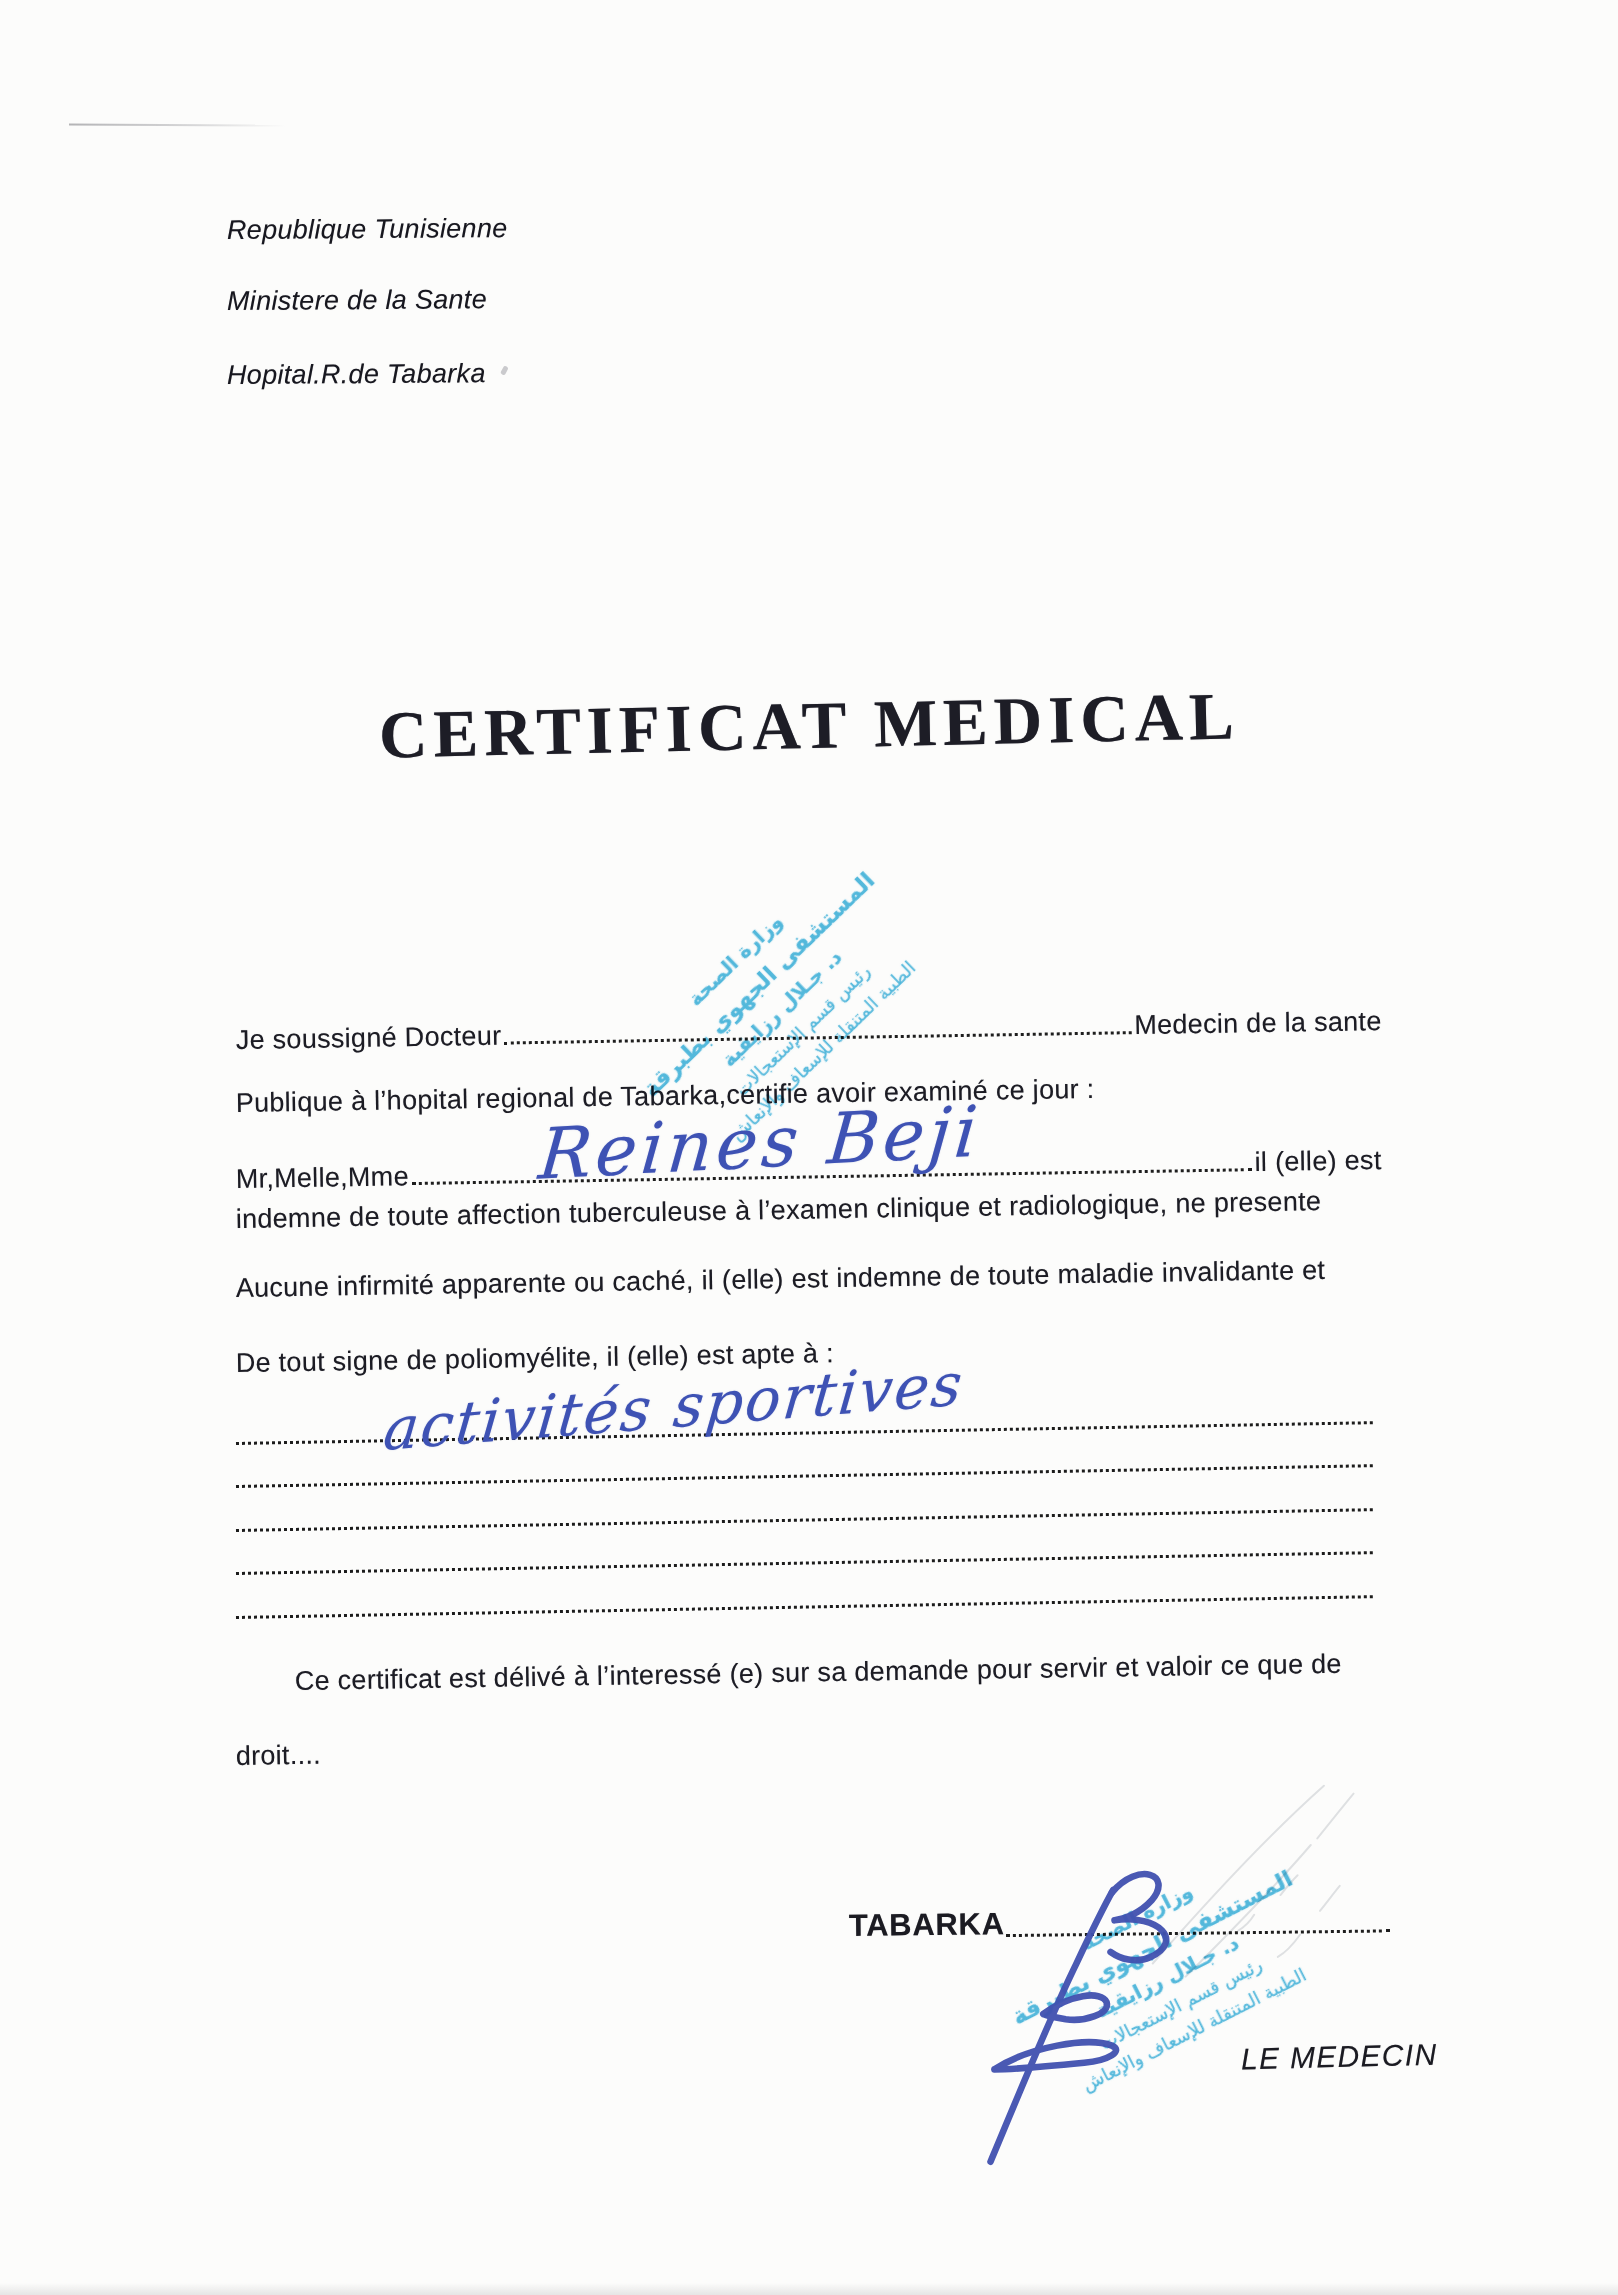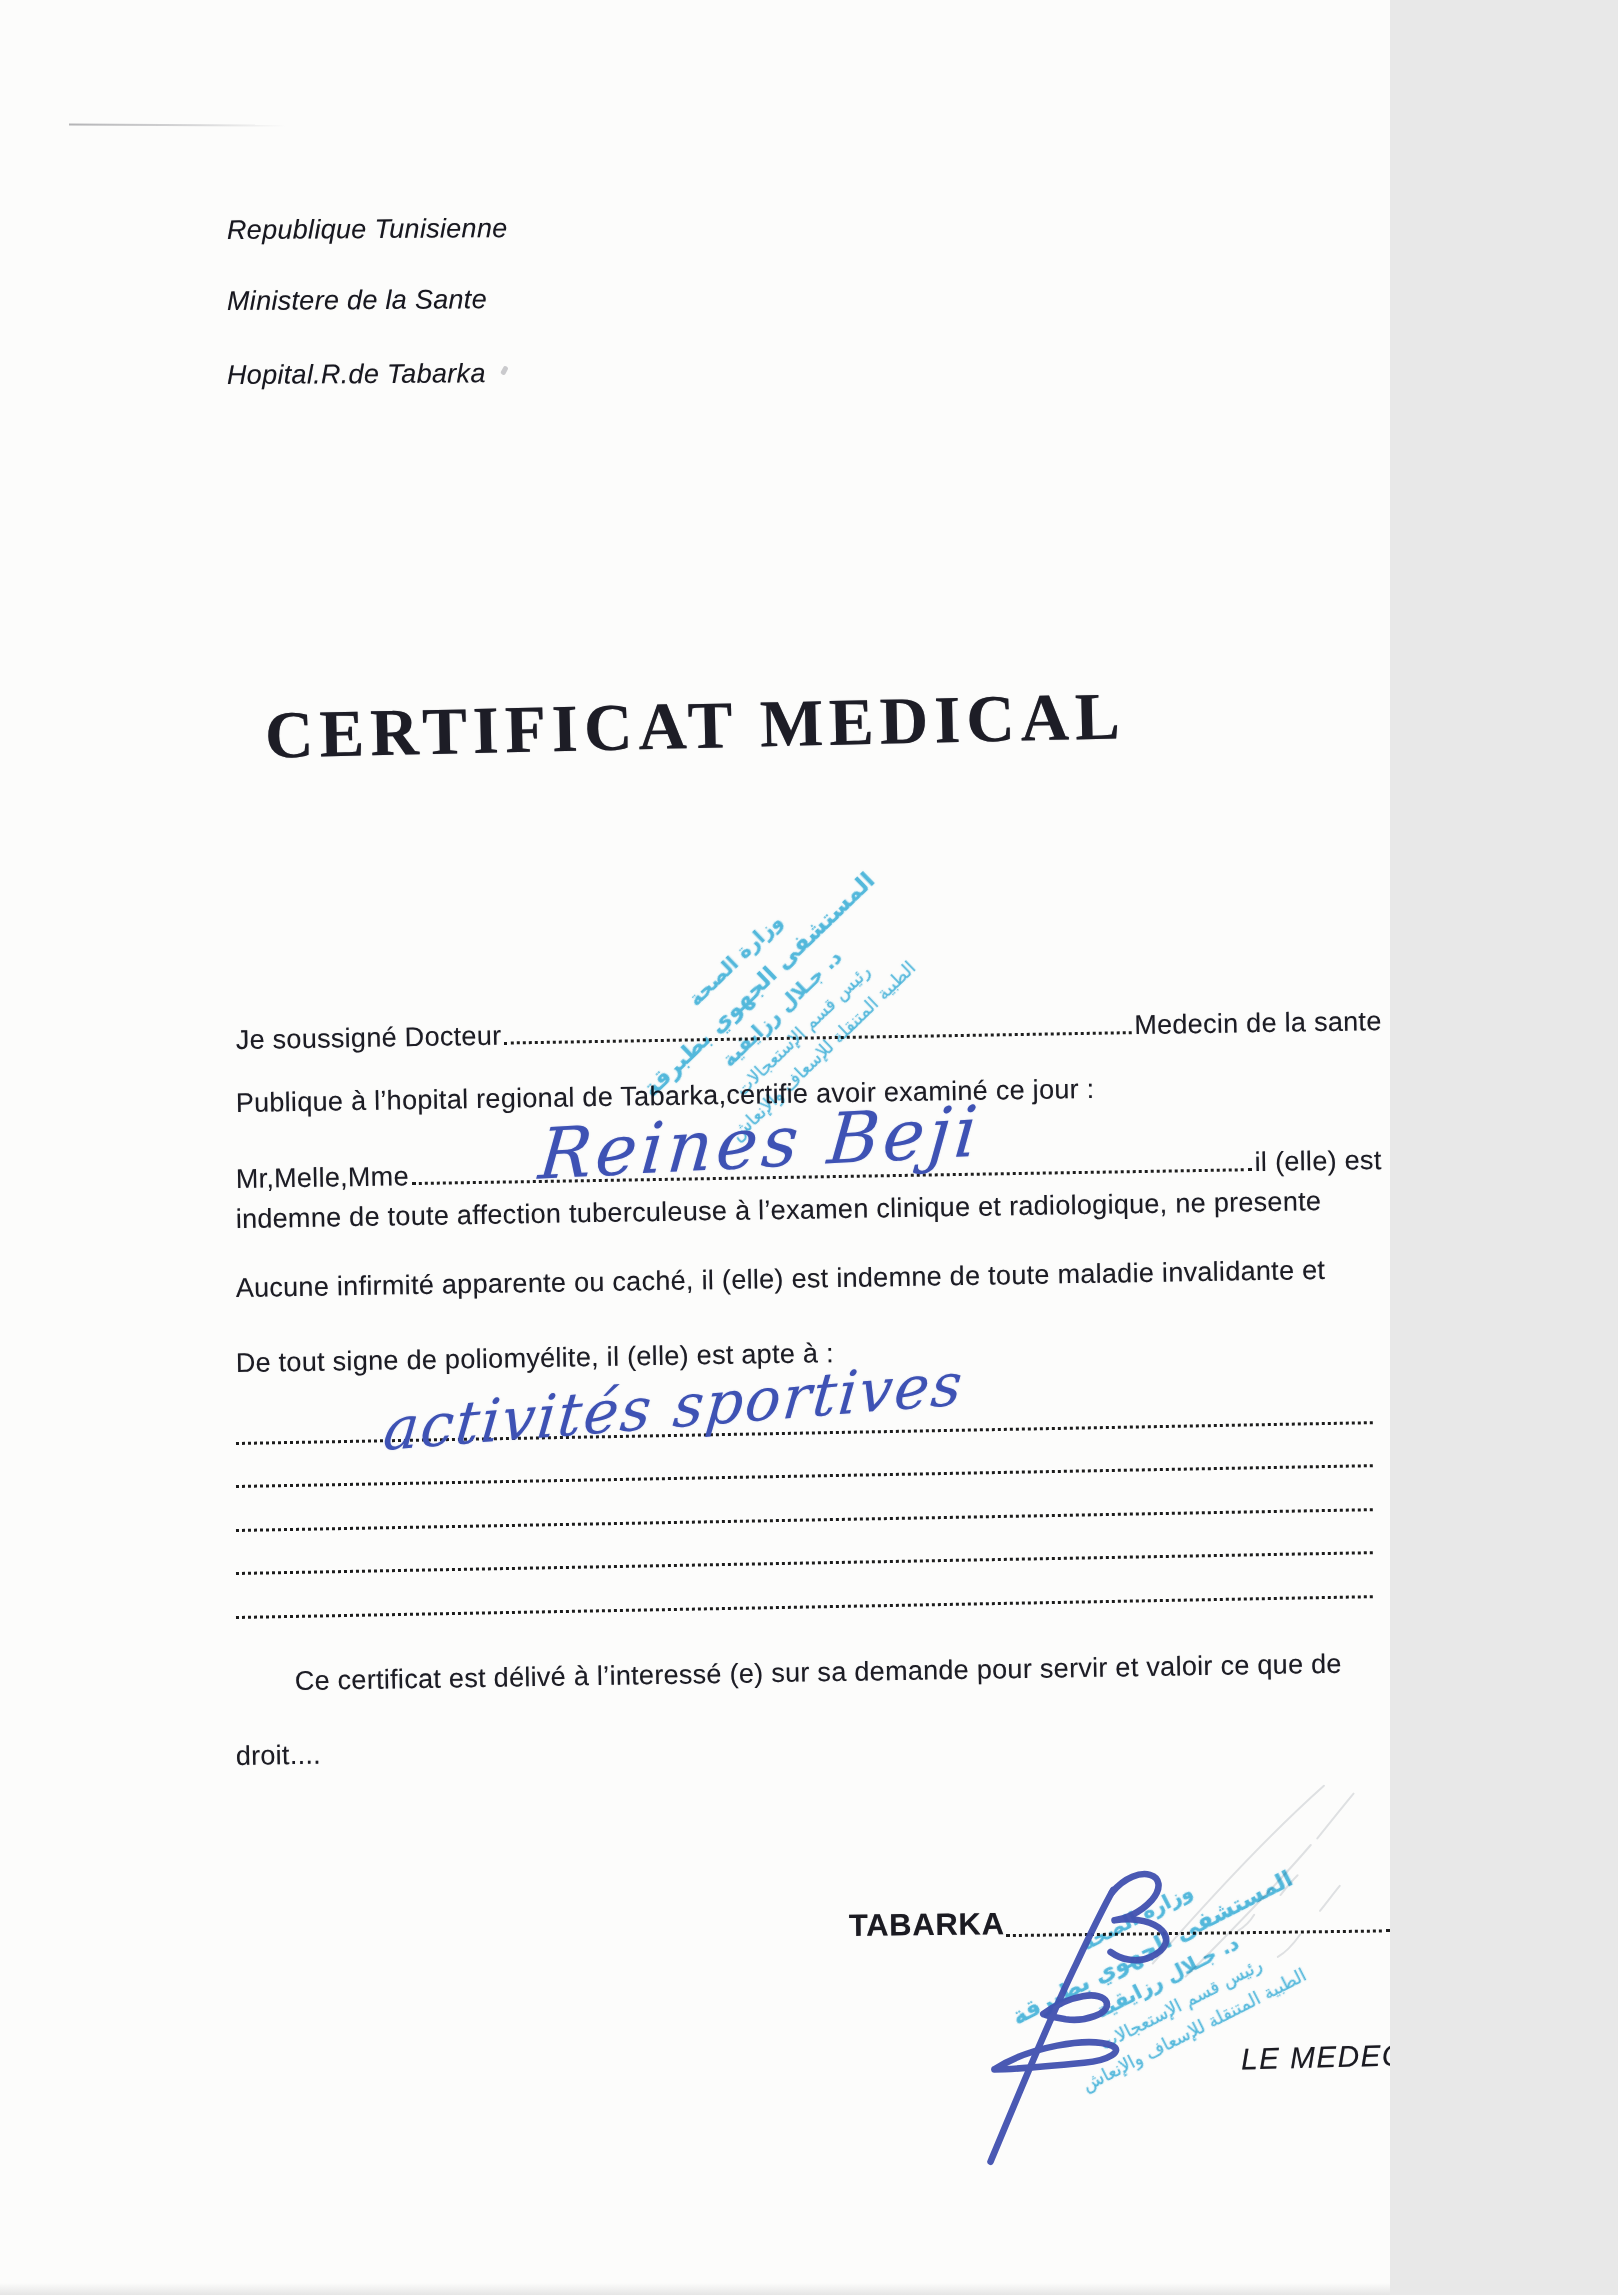--- a/index.html
+++ b/index.html
@@ -1,18 +1,18 @@
 <!DOCTYPE html>
 <html style="font-size:10.5px"><head>
 <meta charset="utf-8">
 <style>
   html,body{margin:0;padding:0;background:#e8e8e8;}
   .page{
     position:relative;
-    width:1390px;height:2295px;
+    width:1618px;height:2295px;
     background:#fcfcfb;
     overflow:hidden;
     font-family:"Liberation Sans",sans-serif;
     color:#1d1d24;
   }
   
   .scratch-line{
     position:absolute;left:69px;top:124px;width:217px;height:2px;
     background:linear-gradient(90deg,rgba(120,120,125,.55),rgba(150,150,155,.35) 60%,rgba(170,170,175,0));
     transform:rotate(.3deg);

